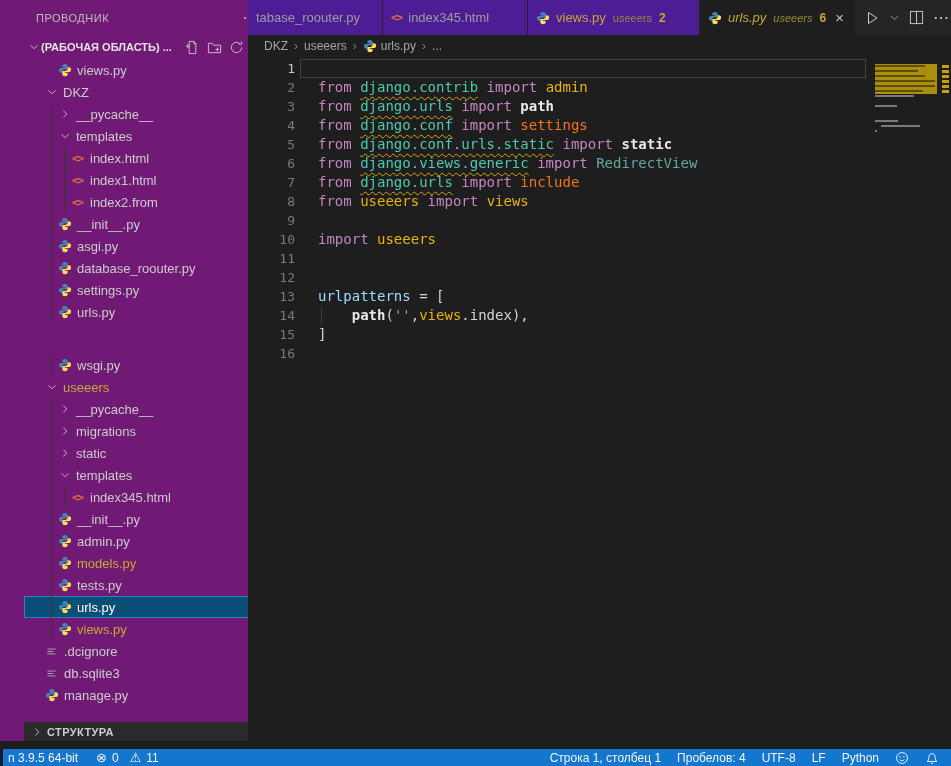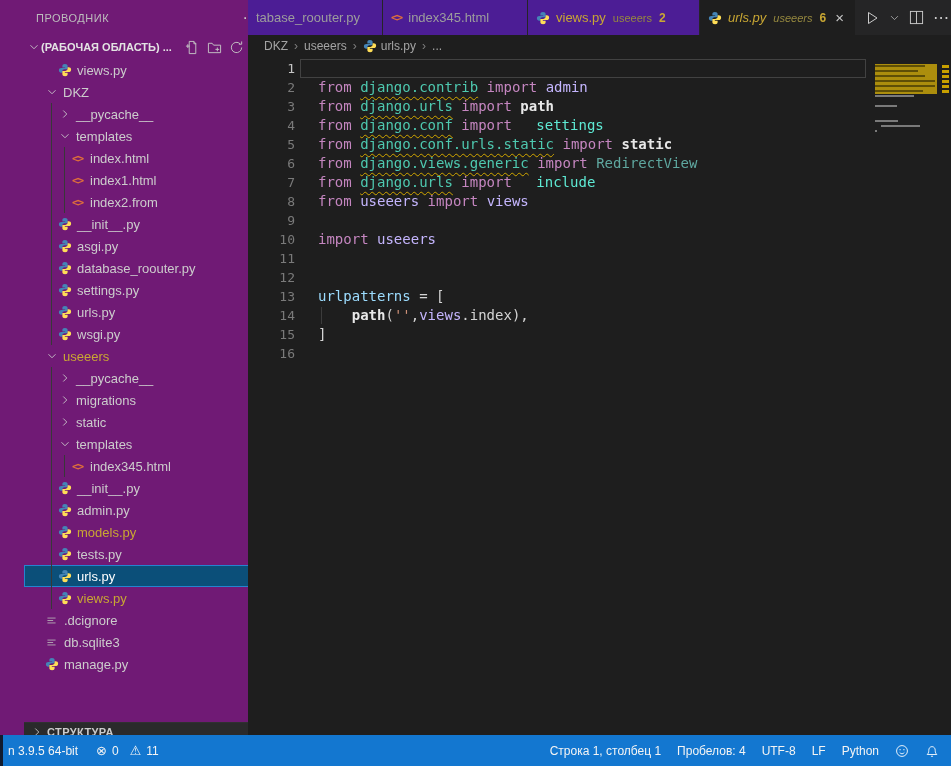--- a/index.html
+++ b/index.html
@@ -59,39 +59,39 @@
 
   .code-area{position:absolute;left:0;right:0;top:57px;bottom:0;background:#1e1e1e;}
   #code{padding-top:2px;}
   .code-line{height:19px;display:flex;font-family:"DejaVu Sans Mono",monospace;font-size:14px;line-height:19px;white-space:pre;position:relative;}
   .code-line .gutter{width:47px;flex:none;text-align:right;color:#7a7a7a;font-size:13px;}
   .code-line.current .gutter{color:#c6c6c6;}
   .code-line .content{margin-left:23px;position:relative;}
   .code-line.current::after{content:'';position:absolute;left:52px;right:85px;top:0;height:17px;border:1px solid #424242;pointer-events:none;}
   .code-guide{position:absolute;left:3px;top:1px;bottom:1px;width:1px;background:#3c3c3c;}
   .tok-k{color:#C586C0;}
-  .tok-m{color:#c4b5fd;}
+  .tok-m{color:#eab308;}
   .tok-mw{color:#4EC9B0;text-decoration:underline wavy #d2a700 1px;text-underline-offset:4px;}
   .tok-w{color:#e8e8e8;font-weight:bold;}
-  .tok-pk{color:#5eead4;margin-left:16px;}
+  .tok-pk{color:#f97316;}
   .tok-md{color:#5fa8a0;}
   .tok-v{color:#9CDCFE;margin-top:24px;}
   .tok-p{color:#d4d4d4;}
   .tok-str{color:#CE9178;}
 
   #minimap{position:absolute;top:2px;right:14px;width:62px;cursor:pointer;}
   .mm-line{height:5px;position:relative;}
   .mm-line.mm-warn{background:#ac8e0d;}
   .mm-bar{position:absolute;top:1px;height:2px;background:#7a7a7a;}
   .mm-warn .mm-bar{background:#5f4f06;}
   #ruler{position:absolute;top:0;right:0;width:12px;bottom:0;}
   .ruler-mark{position:absolute;right:2px;width:7px;height:3px;background:#c8a000;}
 
   
-  .statusbar{position:absolute;left:0;right:0;bottom:0;height:31px;background:#1377d0;color:#f4f4f4;display:flex;align-items:center;font-size:12px;}
+  .statusbar{position:absolute;left:0;right:0;bottom:0;height:17px;background:#1377d0;color:#f4f4f4;display:flex;align-items:center;font-size:12px;}
   .statusbar::before{content:'';position:absolute;left:0;top:0;bottom:0;width:3px;background:#111b2e;}
   .status-left{display:flex;align-items:center;gap:18px;padding-left:8px;}
   .status-right{margin-left:auto;display:flex;align-items:center;gap:16px;padding-right:12px;}
   .status-item{display:flex;align-items:center;gap:5px;cursor:pointer;white-space:nowrap;}
   .prob-ico{font-size:13px;}
 </style>
 </head>
 <body>
 
 <div class="app">
@@ -241,21 +241,21 @@
         <div class="tree-row" style="padding-left: 31px;">
           <span class="guide" style="left: 27px;"></span>
           <span class="ico ficon">
             <svg width="14" height="14" viewBox="0 0 16 16">
               <path fill="#4584b6" d="M7.9 1C5.9 1 5 1.9 5 3.2V5h3.2v.7H3.8C2.2 5.7 1 6.6 1 8.4s1.2 2.7 2.8 2.7H5V9.3C5 7.9 6.2 7 7.6 7H11V3.2C11 1.9 9.9 1 7.9 1z"></path>
               <path fill="#ffde57" d="M8.1 15c2 0 2.9-.9 2.9-2.2V11H7.8v-.7h4.4c1.6 0 2.8-.9 2.8-2.7S13.8 4.9 12.2 4.9H11v1.8C11 8.1 9.8 9 8.4 9H5v3.8C5 14.1 6.1 15 8.1 15z"></path>
             </svg>
           </span>
           <span class="label">urls.py</span>
         </div>
-        <div class="tree-row" style="padding-left: 31px;">
+        <div class="tree-row" style="padding-left: 31px; margin-top: 31px;">
           <span class="guide" style="left: 27px;"></span>
           <span class="ico ficon">
             <svg width="14" height="14" viewBox="0 0 16 16">
               <path fill="#4584b6" d="M7.9 1C5.9 1 5 1.9 5 3.2V5h3.2v.7H3.8C2.2 5.7 1 6.6 1 8.4s1.2 2.7 2.8 2.7H5V9.3C5 7.9 6.2 7 7.6 7H11V3.2C11 1.9 9.9 1 7.9 1z"></path>
               <path fill="#ffde57" d="M8.1 15c2 0 2.9-.9 2.9-2.2V11H7.8v-.7h4.4c1.6 0 2.8-.9 2.8-2.7S13.8 4.9 12.2 4.9H11v1.8C11 8.1 9.8 9 8.4 9H5v3.8C5 14.1 6.1 15 8.1 15z"></path>
             </svg>
           </span>
           <span class="label">wsgi.py</span>
         </div>
         <div class="tree-row warnfile" style="padding-left: 20px;">

